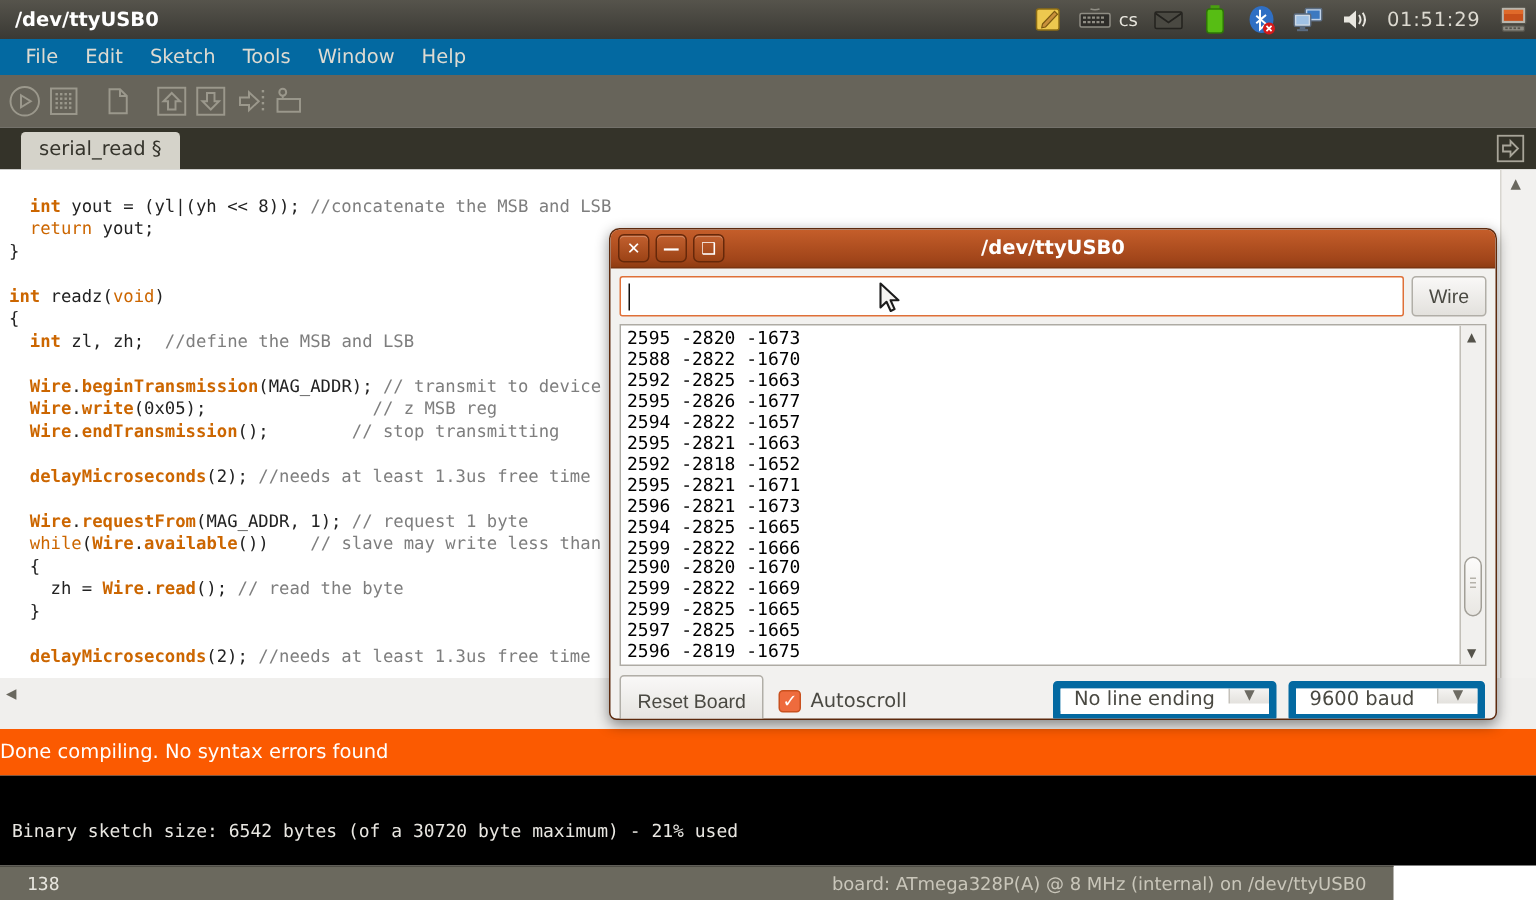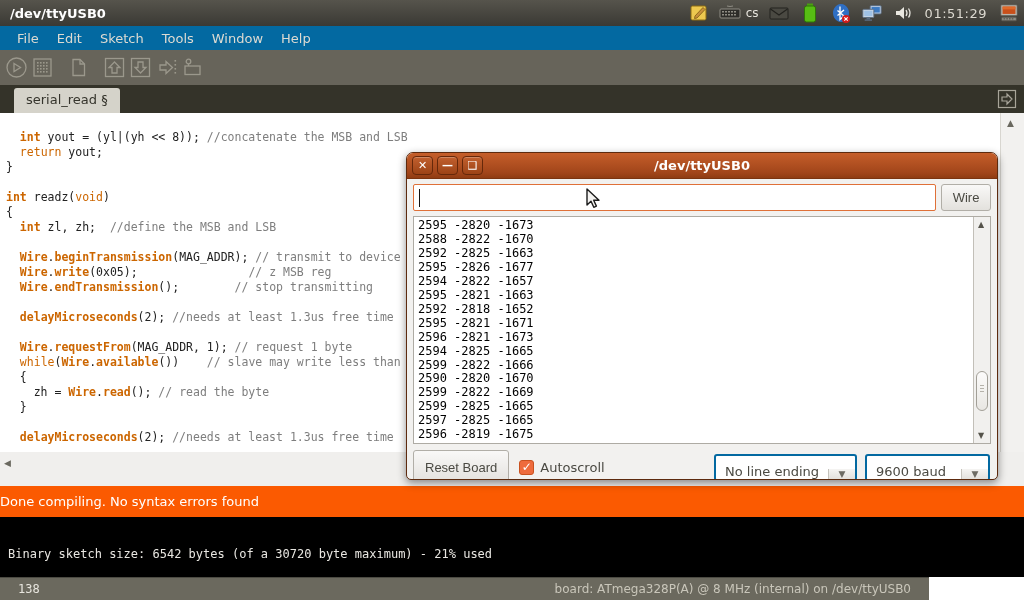--- a/index.html
+++ b/index.html
@@ -88,21 +88,21 @@
   .sm-vscroll .dn { position:absolute; bottom:3px; left:4px; color:#55534b; font-size:8px; }
   .sm-thumb { position:absolute; left:2px; top:154px; width:12px; height:40px; border:1px solid #a29f97;
     border-radius:6px; background:linear-gradient(#fcfbfa,#e9e7e3); }
   .sm-thumb::after { content:""; position:absolute; left:3px; right:3px; top:16px; height:1px;
     background:#b5b2aa; box-shadow:0 3px 0 #b5b2aa, 0 -3px 0 #b5b2aa; }
   .sm-controls { margin-top:6px; display:flex; align-items:center; }
   .sm-reset { height:28px; padding:16px 11px; }
   .sm-check { width:15px; height:15px; margin-left:10px; border-radius:3px; background:#ee6b3d;
     border:1px solid #c9511f; color:#fff; font-size:12px; display:flex; align-items:center; justify-content:center; line-height:1; }
   .sm-check-label { font-size:13px; color:#4a4942; margin-left:6px; }
-  .combo { display:flex; align-items:flex-end; height:27px; border:2px solid #0369a1; border-radius:3px;
+  .combo { display:flex; align-items:flex-start; height:27px; border:5px solid #0369a1; border-radius:3px;
     background:#fff; overflow:hidden; }
   .combo-text { display:flex; align-items:center; padding:0 9px; font-size:13px; color:#4a4942; background:#fff; }
   .combo-arrow { width:27px; border-left:1px solid #c5c2bb; background:linear-gradient(#f5f4f2,#e3e1dd);
     display:flex; align-items:center; justify-content:center; color:#6d6b63; font-size:9px; }
   .combo-le { margin-left:auto; }
   .combo-le .combo-text { width:112px; }
   .combo-baud { margin-left:8px; margin-right:1px; }
   .combo-baud .combo-text { width:94px; }
 
   .mouse-cursor { position:absolute; left:583px; top:188px; z-index:50; pointer-events:none; }

